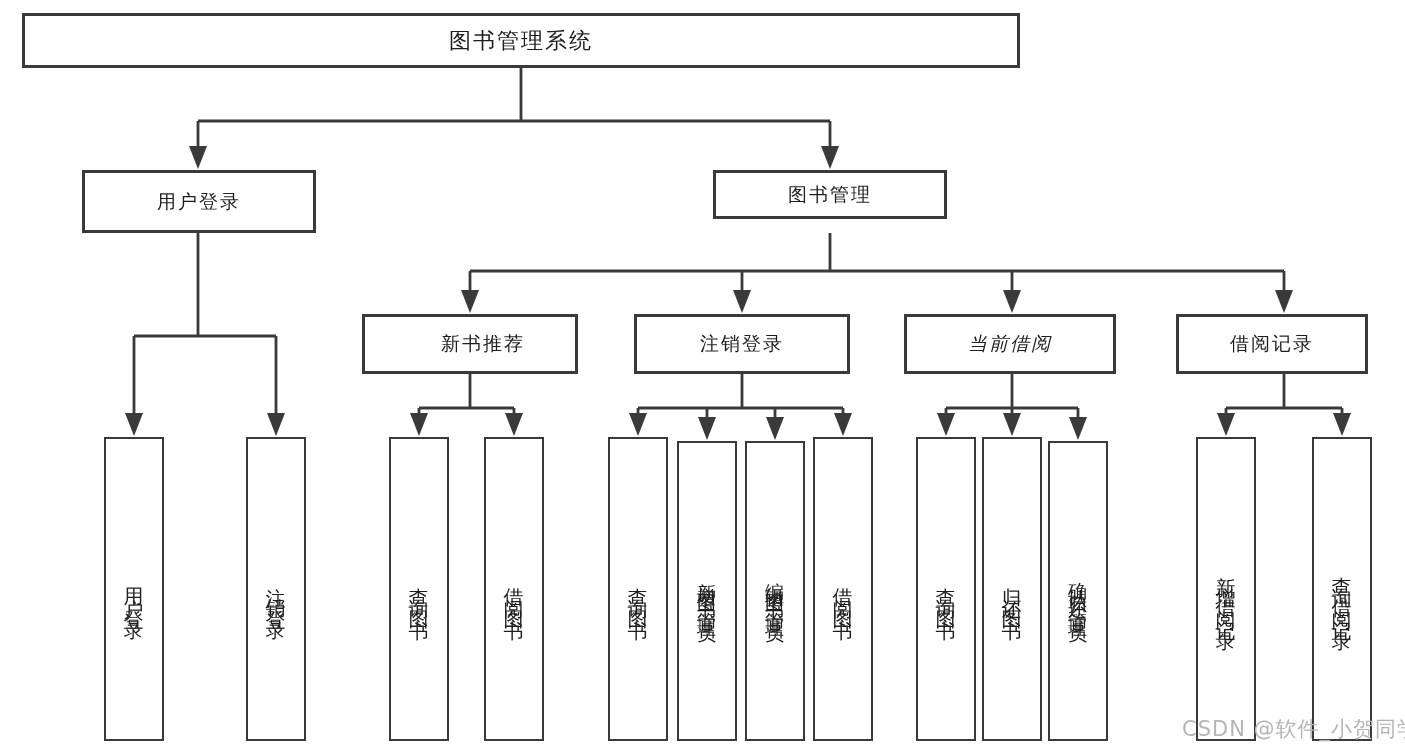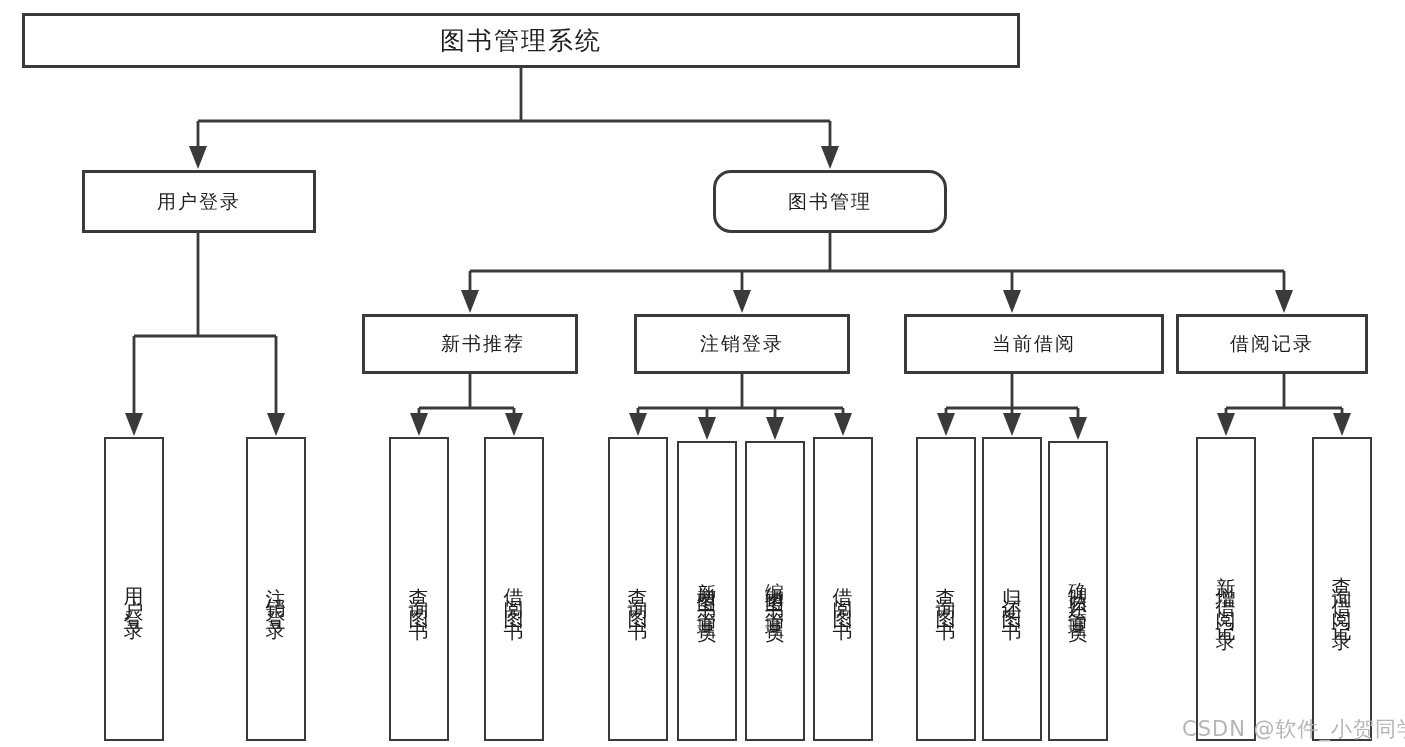--- a/index.html
+++ b/index.html
@@ -14,21 +14,21 @@
   .node {
     position:absolute;
     box-sizing:border-box;
     background:#ffffff;
     border:3px solid #3a3a3a;
     display:flex; align-items:center; justify-content:center;
     color:#1e1e1e;
     z-index:2;
   }
   .hbox { font-size:19px; letter-spacing:2px; }
-  .root  { font-size:25px; }
+  .root  { font-size:22px; }
   .vbox {
     border-width:2.5px;
     writing-mode:vertical-rl;
     text-orientation:mixed;
     font-size:20px;
     letter-spacing:11px;
     line-height:1;
     padding-top:10px;
   }
   .vbox.tight { font-size:19px; letter-spacing:6px; padding-top:6px; }
@@ -83,25 +83,25 @@
       <polygon points="1003,413 1021,413 1012,436"></polygon>
       <polygon points="1069,417 1087,417 1078,440"></polygon>
       <polygon points="1217,413 1235,413 1226,436"></polygon>
       <polygon points="1333,413 1351,413 1342,436"></polygon>
     </g>
   </svg>
 
   <div class="node hbox root" style="left:22px; top:13px; width:998px; height:55px;">图书管理系统</div>
 
   <div class="node hbox" style="left:82px; top:170px; width:234px; height:63px;">用户登录</div>
-  <div class="node hbox" style="left:713px; top:170px; width:234px; height:63px;border-radius:18px;">图书管理</div>
+  <div class="node hbox" style="left:713px; top:170px; width:234px; height:49px;">图书管理</div>
 
   <div class="node hbox" style="left:362px; top:314px; width:216px; height:60px;padding-left:26px;">新书推荐</div>
   <div class="node hbox" style="left:634px; top:314px; width:216px; height:60px;">注销登录</div>
-  <div class="node hbox" style="left:904px; top:314px; width:260px; height:60px;">当前借阅</div>
+  <div class="node hbox" style="left:904px; top:314px; width:212px; height:60px;font-style:italic;">当前借阅</div>
   <div class="node hbox" style="left:1176px; top:314px; width:192px; height:60px;">借阅记录</div>
 
   <div class="node vbox" style="left:104px; top:437px; width:60px; height:304px;">用户登录</div>
   <div class="node vbox" style="left:246px; top:437px; width:60px; height:304px;">注销登录</div>
 
   <div class="node vbox" style="left:389px; top:437px; width:60px; height:304px;">查询图书</div>
   <div class="node vbox" style="left:484px; top:437px; width:60px; height:304px;">借阅图书</div>
 
   <div class="node vbox" style="left:608px; top:437px; width:60px; height:304px;">查询图书</div>
   <div class="node vbox tight" style="left:677px; top:441px; width:60px; height:300px;">新增图书（管理员）</div>

